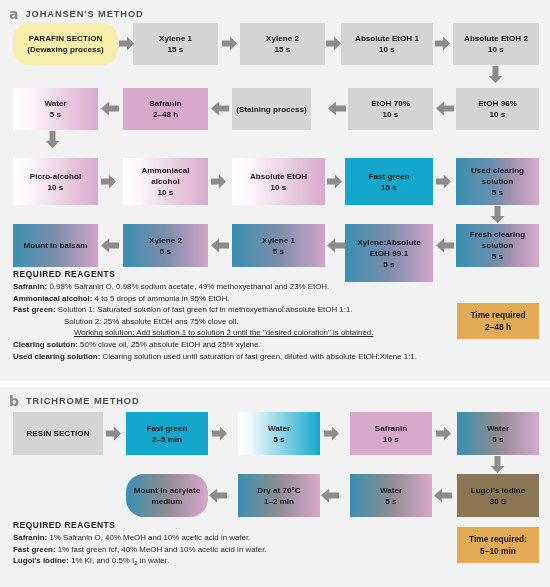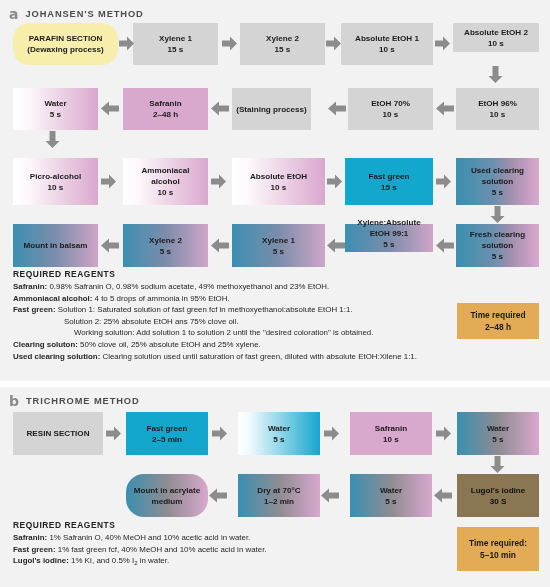--- a/index.html
+++ b/index.html
@@ -56,21 +56,21 @@
   .req-title {
     font-size: 8.4px; font-weight: bold; color: #222;
     letter-spacing: 0.55px; margin-bottom: 2px;
   }
   .rline {
     font-size: 7.9px; color: #262626; line-height: 11.6px;
     white-space: nowrap;
   }
   .rline b { font-weight: bold; }
   .rline.indent1 { padding-left: 51px; }
-  .rline.indent2 { padding-left: 61px; }
+  .rline.indent2 { padding-left: 61px; text-decoration: underline; }
   .rline sub { font-size: 6px; vertical-align: -2px; }
 
   
   .timebox {
     position: absolute;
     background: #e3ab55;
     display: flex; flex-direction: column;
     align-items: center; justify-content: center;
     font-size: 8.4px; font-weight: bold; color: #1b1b1b;
     line-height: 12px; text-align: center;
@@ -96,21 +96,21 @@
       <span class="l2">15 s</span>
     </div>
     <div class="box grey" style="left:240px; top:23px; width:85px; height:42px;">
       <span>Xylene 2</span>
       <span class="l2">15 s</span>
     </div>
     <div class="box grey" style="left:341px; top:23px; width:92px; height:42px;">
       <span>Absolute EtOH 1</span>
       <span class="l2">10 s</span>
     </div>
-    <div class="box grey" style="left:453px; top:23px; width:86px; height:29px;">
+    <div class="box grey" style="left:453px; top:23px; width:86px; height:42px;">
       <span>Absolute EtOH 2</span>
       <span class="l2">10 s</span>
     </div>
 
     <div class="arrow" style="left:119px; top:36px;">
         <svg width="15" height="15" viewBox="0 0 15 15">
           <path d="M0 4.5 H8 V0.5 L15 7.5 L8 14.5 V10.5 H0 Z" fill="#8c8c8c"></path>
         </svg>
       </div>
     <div class="arrow" style="left:222px; top:36px;">
@@ -233,21 +233,21 @@
       <span>Mount in balsam</span>
     </div>
     <div class="box g-teal-pink2" style="left:123px; top:224px; width:85px; height:43px;">
       <span>Xylene 2</span>
       <span class="l2">5 s</span>
     </div>
     <div class="box g-teal-pink2" style="left:232px; top:224px; width:93px; height:43px;">
       <span>Xylene 1</span>
       <span class="l2">5 s</span>
     </div>
-    <div class="box g-teal-pink2" style="left:345px; top:224px; width:88px; height:28px;justify-content:flex-end;">
+    <div class="box g-teal-pink2" style="left:345px; top:224px; width:88px; height:58px;">
       <span>Xylene:Absolute</span>
       <span class="l2">EtOH  99:1</span>
       <span class="l2">5 s</span>
     </div>
     <div class="box g-teal-pink" style="left:456px; top:224px; width:83px; height:43px;">
       <span>Fresh clearing</span>
       <span class="l2">solution</span>
       <span class="l2">5 s</span>
     </div>
 
@@ -374,19 +374,19 @@
         </svg>
       </div>
 
     <div class="reagents" style="left:13px; top:133px;">
       <div class="req-title">REQUIRED REAGENTS</div>
       <div class="rline"><b>Safranin</b><b>:</b><span> 1% Safranin O, 40% MeOH and 10% acetic acid in water.</span></div>
       <div class="rline"><b>Fast green</b><b>:</b><span> 1% fast green fcf, 40% MeOH and 10% acetic acid in water.</span></div>
       <div class="rline"><b>Lugol's iodine</b><b>:</b><span> 1% KI, and 0.5% I</span><sub>2</sub><span> in water.</span></div>
     </div>
 
-    <div class="timebox" style="left:457px; top:140px; width:82px; height:44px;">
+    <div class="timebox" style="left:457px; top:140px; width:82px; height:36px;">
       <span>Time required:</span>
       <span>5–10 min</span>
     </div>
   </div>
 
 </div>
 
 </body></html>

